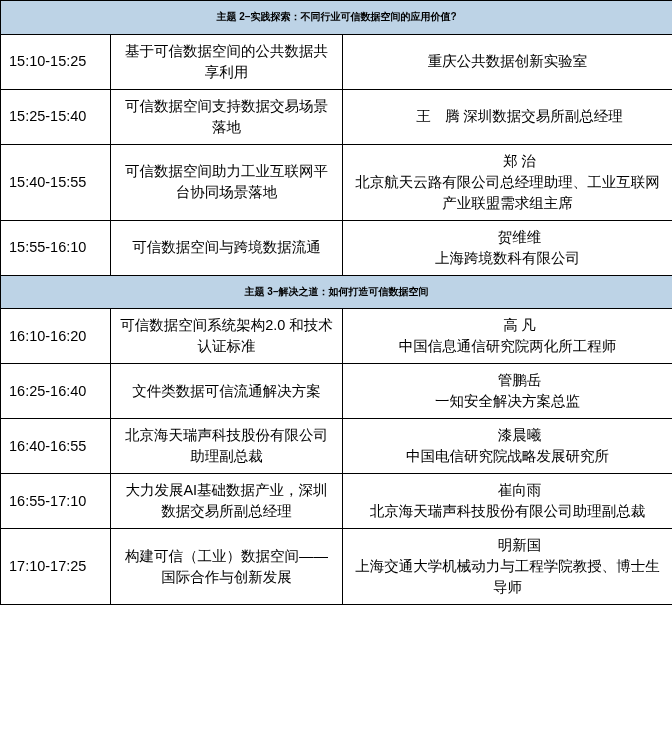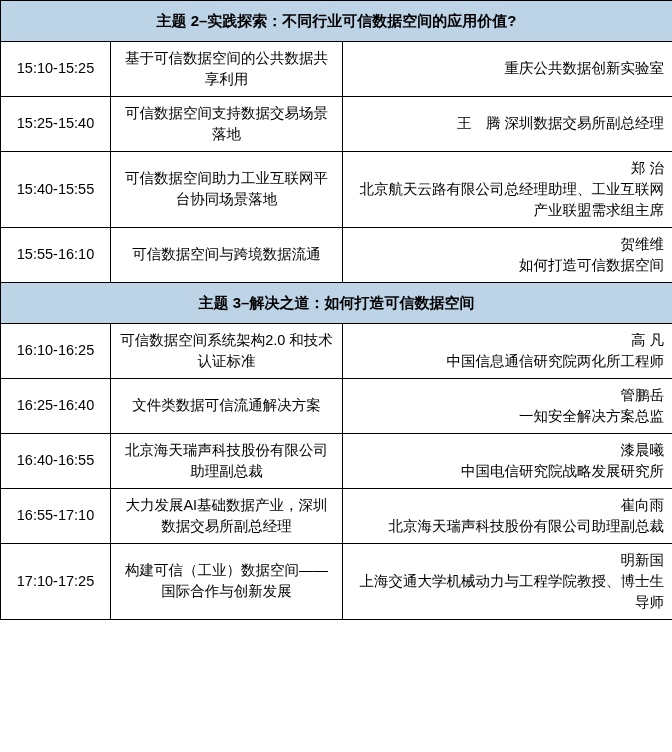--- a/index.html
+++ b/index.html
@@ -23,35 +23,36 @@
     vertical-align: middle;
     padding: 6px 8px;
     font-size: 14.5px;
     line-height: 1.45;
   }
   .col-time { width: 110px; }
   .col-topic { width: 232px; }
   .col-speaker { width: 330px; }
 
   td.time-cell {
-    text-align: center;
+    text-align: left;
     white-space: nowrap;
   }
   td.topic-cell {
     text-align: center;
   }
   td.speaker-cell {
-    text-align: right;
+    text-align: center;
+    font-family: Liberation Serif, serif;
   }
   tr.section-row td {
     background: #bdd3e6;
     text-align: center;
     font-weight: bold;
     padding: 9px 16px;
-    font-size: 15px;
+    font-size: 10px;
   }
   .speaker-name {
     display: block;
     white-space: pre;
     margin-left: 24px;
   }
   .speaker-affil {
     display: block;
   }
   .topic-text {
@@ -106,30 +107,30 @@
       </td>
     </tr>
 
     <tr>
       <td class="time-cell">15:55-16:10</td>
       <td class="topic-cell">
         <span class="topic-text">可信数据空间与跨境数据流通</span>
       </td>
       <td class="speaker-cell">
         <span class="speaker-name">贺维维</span>
-        <span class="speaker-affil">如何打造可信数据空间</span>
+        <span class="speaker-affil">上海跨境数科有限公司</span>
       </td>
     </tr>
 
     <tr class="section-row">
       <td colspan="3">主题 3–解决之道：如何打造可信数据空间</td>
     </tr>
 
     <tr>
-      <td class="time-cell">16:10-16:25</td>
+      <td class="time-cell">16:10-16:20</td>
       <td class="topic-cell">
         <span class="topic-text">可信数据空间系统架构2.0 和技术认证标准</span>
       </td>
       <td class="speaker-cell">
         <span class="speaker-name">高 凡</span>
         <span class="speaker-affil">中国信息通信研究院两化所工程师</span>
       </td>
     </tr>
 
     <tr>

